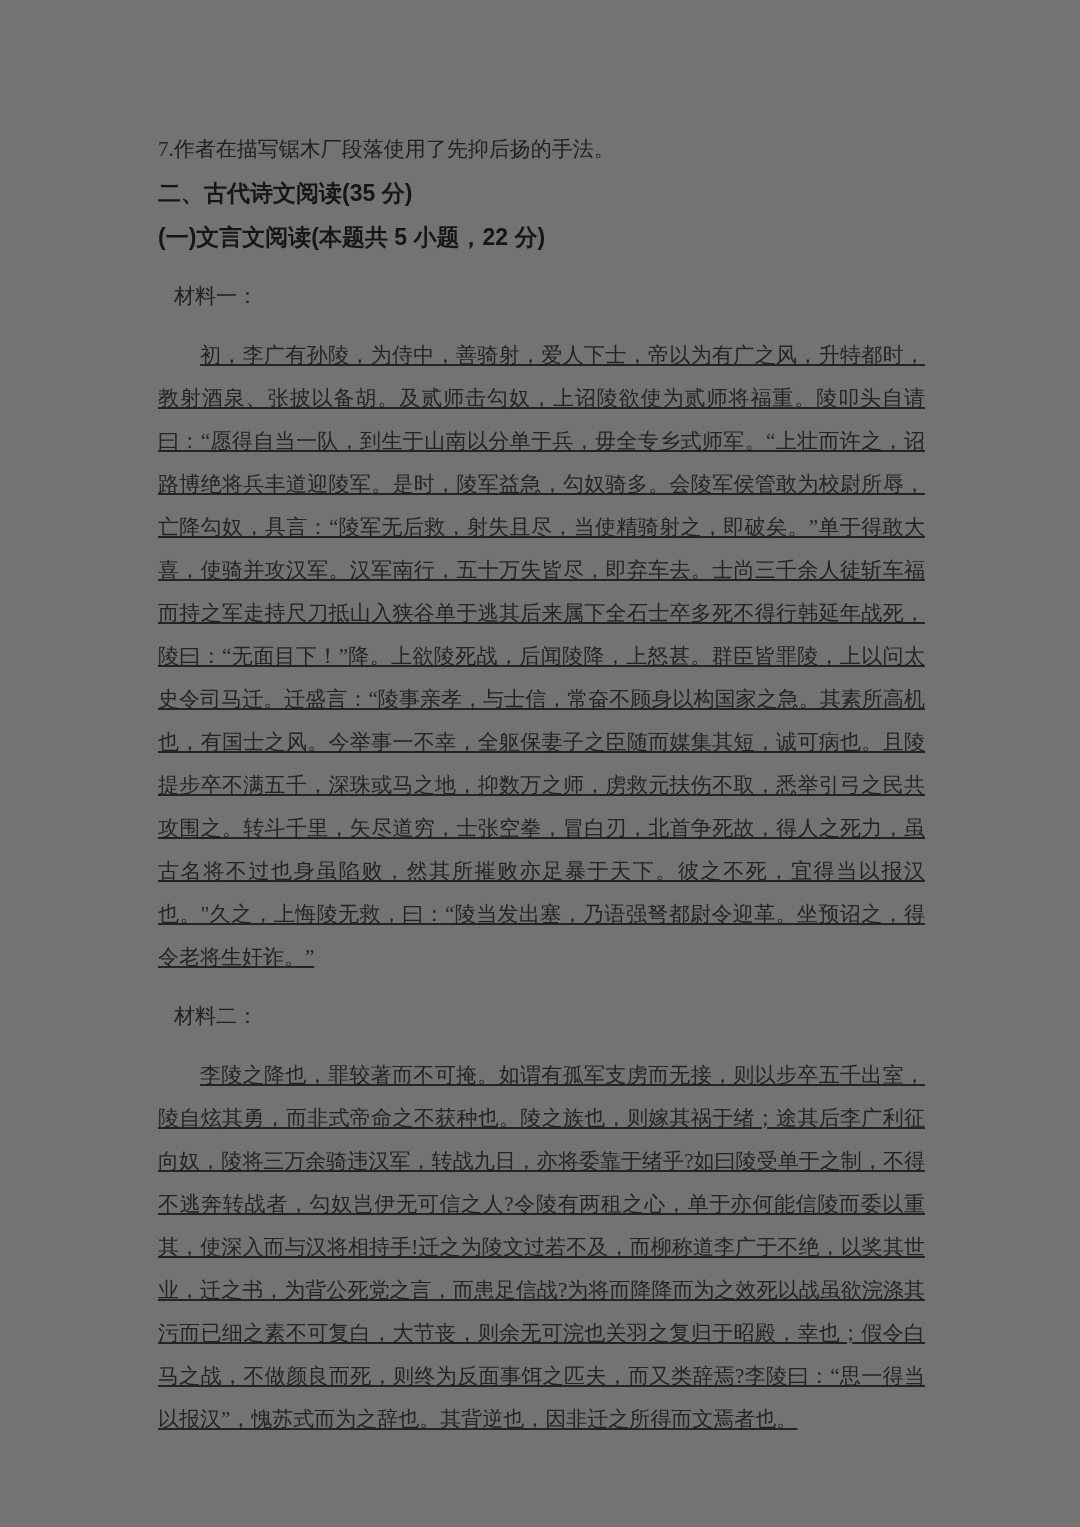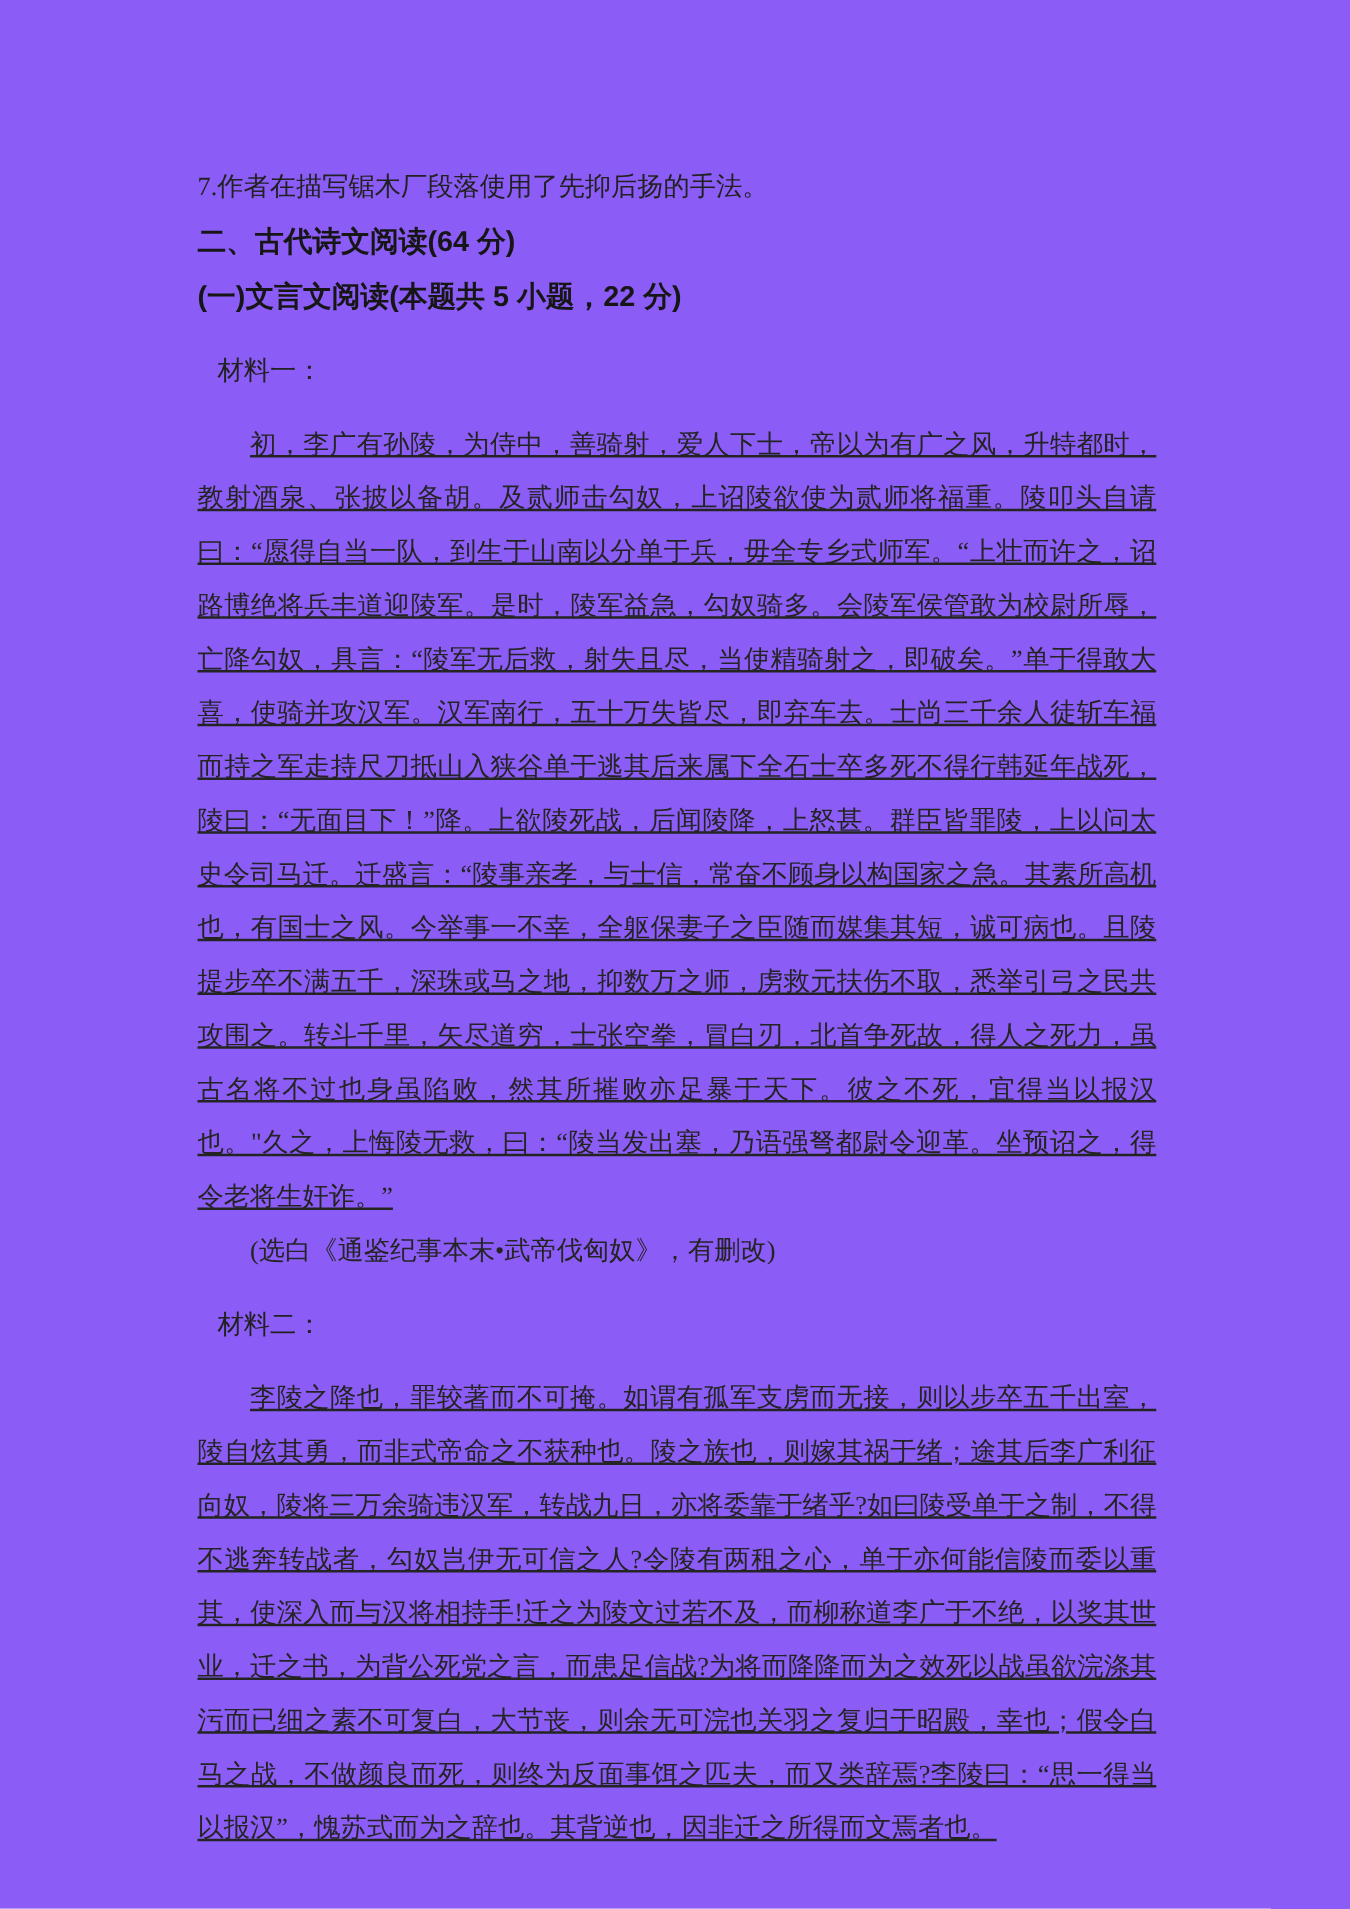--- a/index.html
+++ b/index.html
@@ -4,21 +4,21 @@
 <style>
   html, body {
     margin: 0;
     padding: 0;
     background: #ffffff;
   }
   .page {
     position: relative;
     width: 1080px;
     height: 1527px;
-    background: #8b5cf6;
+    background: #737373;
     box-sizing: border-box;
     padding: 128px 155px 0 158px;
     color: #212121;
     overflow: hidden;
   }
   .q {
     font-family: "Liberation Serif", "DejaVu Serif", serif;
     font-size: 21px;
     line-height: 43px;
     margin: 0;
@@ -57,23 +57,22 @@
     color: #242424;
   }
 </style>
 </head>
 <body>
 
 <div class="page">
 
   <p class="q">7.作者在描写锯木厂段落使用了先抑后扬的手法。</p>
 
-  <p class="heading">二、古代诗文阅读(64 分)</p>
+  <p class="heading">二、古代诗文阅读(35 分)</p>
   <p class="heading">(一)文言文阅读(本题共 5 小题，22 分)</p>
 
   <p class="mat-label">材料一：</p>
   <p class="passage">初，李广有孙陵，为侍中，善骑射，爱人下士，帝以为有广之风，升特都时，教射酒泉、张披以备胡。及贰师击勾奴，上诏陵欲使为贰师将福重。陵叩头自请曰：“愿得自当一队，到生于山南以分单于兵，毋全专乡式师军。“上壮而许之，诏路博绝将兵丰道迎陵军。是时，陵军益急，勾奴骑多。会陵军侯管敢为校尉所辱，亡降勾奴，具言：“陵军无后救，射失且尽，当使精骑射之，即破矣。”单于得敢大喜，使骑并攻汉军。汉军南行，五十万失皆尽，即弃车去。士尚三千余人徒斩车福而持之军走持尺刀抵山入狭谷单于逃其后来属下全石士卒多死不得行韩延年战死，陵曰：“无面目下！”降。上欲陵死战，后闻陵降，上怒甚。群臣皆罪陵，上以问太史令司马迁。迁盛言：“陵事亲孝，与士信，常奋不顾身以构国家之急。其素所高机也，有国士之风。今举事一不幸，全躯保妻子之臣随而媒集其短，诚可病也。且陵提步卒不满五千，深珠或马之地，抑数万之师，虏救元扶伤不取，悉举引弓之民共攻围之。转斗千里，矢尽道穷，士张空拳，冒白刃，北首争死故，得人之死力，虽古名将不过也身虽陷败，然其所摧败亦足暴于天下。彼之不死，宜得当以报汉也。"久之，上悔陵无救，曰：“陵当发出塞，乃语强弩都尉令迎革。坐预诏之，得令老将生奸诈。”</p>
-  <p class="citation">(选白《通鉴纪事本末•武帝伐匈奴》，有删改)</p>
 
   <p class="mat-label">材料二：</p>
   <p class="passage">李陵之降也，罪较著而不可掩。如谓有孤军支虏而无接，则以步卒五千出室，陵自炫其勇，而非式帝命之不获种也。陵之族也，则嫁其祸于绪；途其后李广利征向奴，陵将三万余骑违汉军，转战九日，亦将委靠于绪乎?如曰陵受单于之制，不得不逃奔转战者，勾奴岂伊无可信之人?令陵有两租之心，单于亦何能信陵而委以重其，使深入而与汉将相持手!迁之为陵文过若不及，而柳称道李广于不绝，以奖其世业，迁之书，为背公死党之言，而患足信战?为将而降降而为之效死以战虽欲浣涤其污而已细之素不可复白，大节丧，则余无可浣也关羽之复归于昭殿，幸也；假令白马之战，不做颜良而死，则终为反面事饵之匹夫，而又类辞焉?李陵曰：“思一得当以报汉”，愧苏式而为之辞也。其背逆也，因非迁之所得而文焉者也。</p>
 
 </div>
 
 </body></html>

